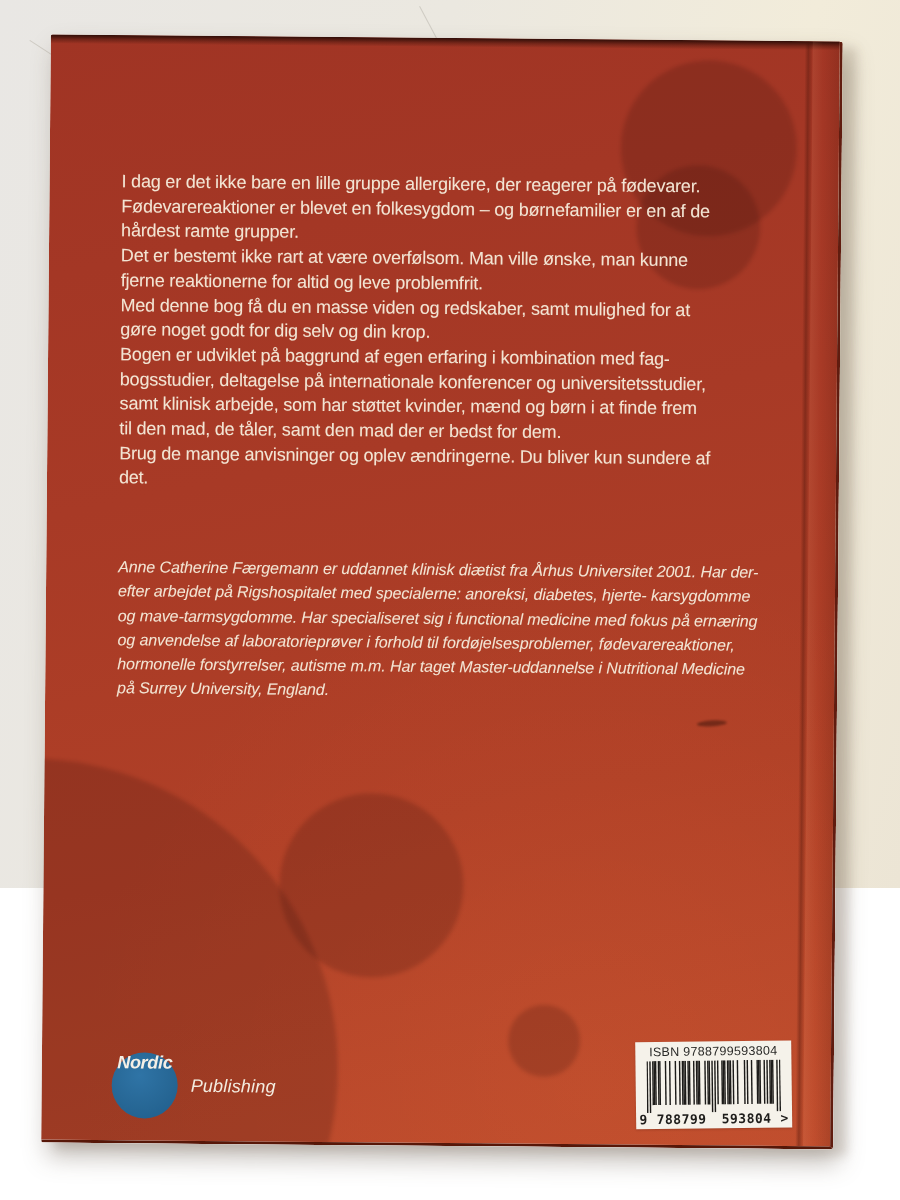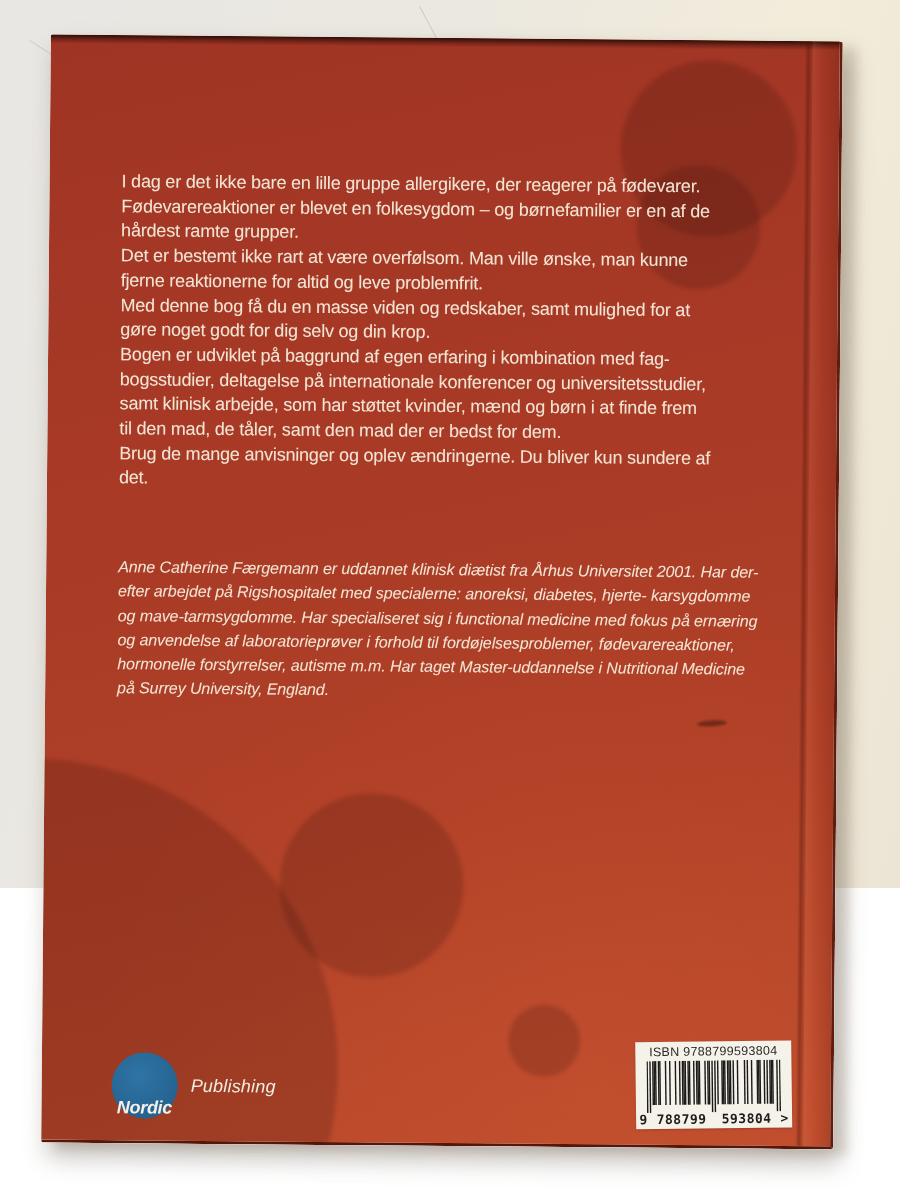--- a/index.html
+++ b/index.html
@@ -87,21 +87,21 @@
   .tline{white-space:nowrap;}
 
   
   .publisher-logo{
     position:absolute;left:70px;top:1017px;height:66px;
     display:flex;align-items:center;gap:13px;
   }
   .logo-circle{
     width:66px;height:66px;border-radius:50%;
     background:radial-gradient(circle at 42% 35%,#2f74a6,var(--logo-blue) 60%,#1d5c8c 100%);
-    display:flex;align-items:flex-end;justify-content:center;
+    display:flex;align-items:flex-start;justify-content:center;
     flex:0 0 auto;
   }
   .logo-circle-text{
     color:#f5efe6;font-style:italic;font-weight:bold;font-size:18px;letter-spacing:-0.3px;
   }
   .publisher-name{
     color:#f3ece0;font-style:italic;font-size:18px;letter-spacing:0.2px;text-align:center;
   }
 
   

